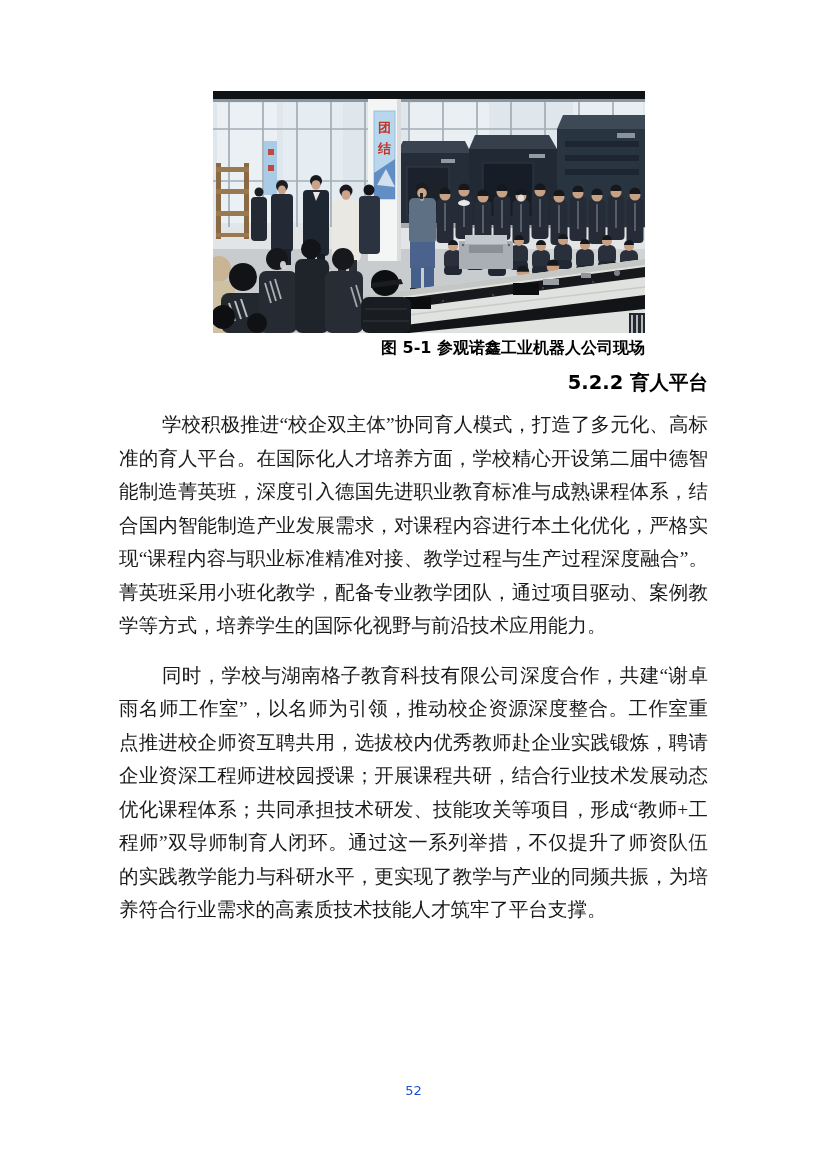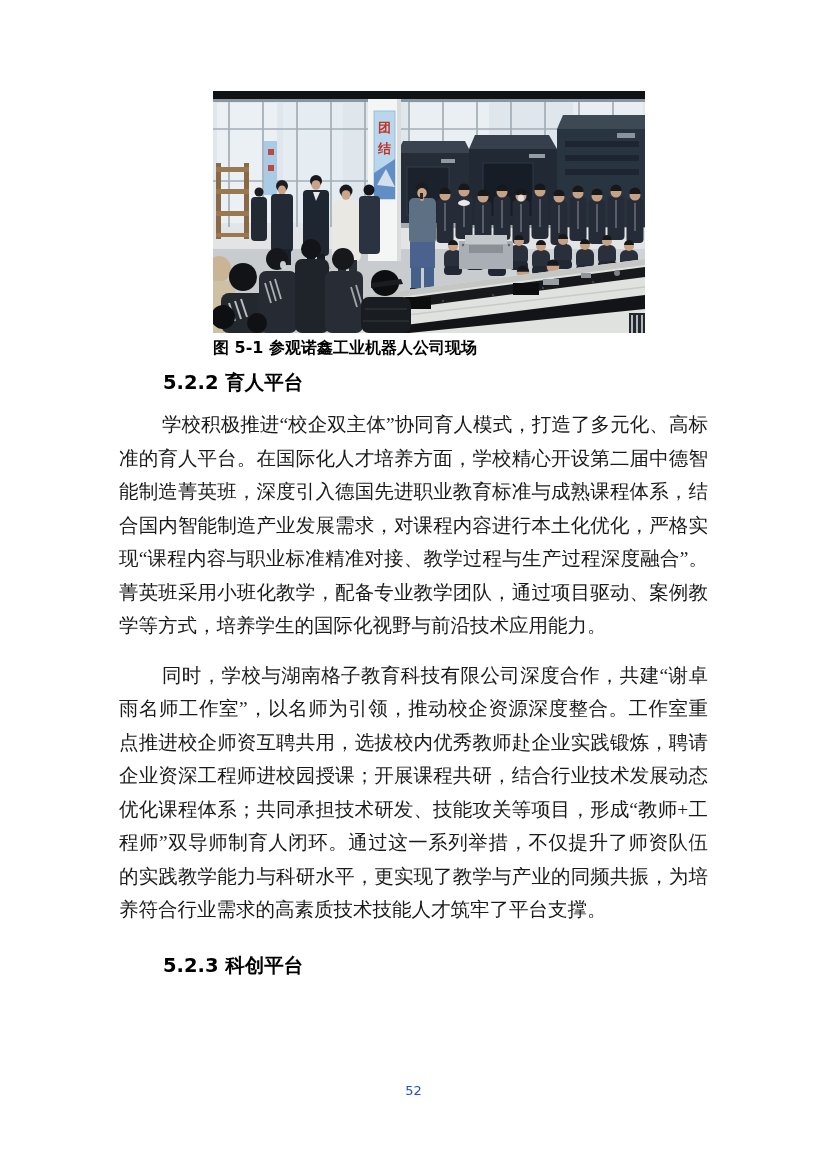--- a/index.html
+++ b/index.html
@@ -15,40 +15,41 @@
   
   .figure {
     position:absolute; left:213px; top:91px; width:432px; margin:0;
   }
   .photo {
     width:432px; height:242px; overflow:hidden; background:#e9edf0;
   }
   .photo svg { display:block; }
   .caption {
     margin-top:5px;
-    text-align:left;
+    text-align:right;
     font-family:"DejaVu Sans", sans-serif;
     font-weight:bold;
     font-size:16px;
     color:#000;
     white-space:nowrap;
   }
 
   
   .content {
     position:absolute; left:119px; top:370px; width:589px;
     color:#1a1a1a;
   }
   .content h2 {
     margin:0 0 10px 44px;
     font-family:"DejaVu Sans", sans-serif;
     font-size:19.5px;
     line-height:26px;
     font-weight:bold;
     color:#000;
+    text-align:right;
   }
   .content h2.later { margin-top:26px; }
   .content p {
     margin:0;
     font-size:19.5px;
     line-height:33.5px;
     text-align:justify;
     text-indent:2.2em;
     letter-spacing:0;
   }
@@ -282,18 +283,17 @@
         </g>
       </svg>
     </div>
     <figcaption class="caption">图 5-1 参观诺鑫工业机器人公司现场</figcaption>
   </figure>
 
   <div class="content">
     <h2>5.2.2 育人平台</h2>
     <p>学校积极推进“校企双主体”协同育人模式，打造了多元化、高标准的育人平台。在国际化人才培养方面，学校精心开设第二届中德智能制造菁英班，深度引入德国先进职业教育标准与成熟课程体系，结合国内智能制造产业发展需求，对课程内容进行本土化优化，严格实现“课程内容与职业标准精准对接、教学过程与生产过程深度融合”。菁英班采用小班化教学，配备专业教学团队，通过项目驱动、案例教学等方式，培养学生的国际化视野与前沿技术应用能力。</p>
     <p>同时，学校与湖南格子教育科技有限公司深度合作，共建“谢卓雨名师工作室”，以名师为引领，推动校企资源深度整合。工作室重点推进校企师资互聘共用，选拔校内优秀教师赴企业实践锻炼，聘请企业资深工程师进校园授课；开展课程共研，结合行业技术发展动态优化课程体系；共同承担技术研发、技能攻关等项目，形成“教师+工程师”双导师制育人闭环。通过这一系列举措，不仅提升了师资队伍的实践教学能力与科研水平，更实现了教学与产业的同频共振，为培养符合行业需求的高素质技术技能人才筑牢了平台支撑。</p>
-    <h2 class="later">5.2.3 科创平台</h2>
   </div>
 
   <div class="page-number">52</div>
 
 </div>
 
 </body></html>

